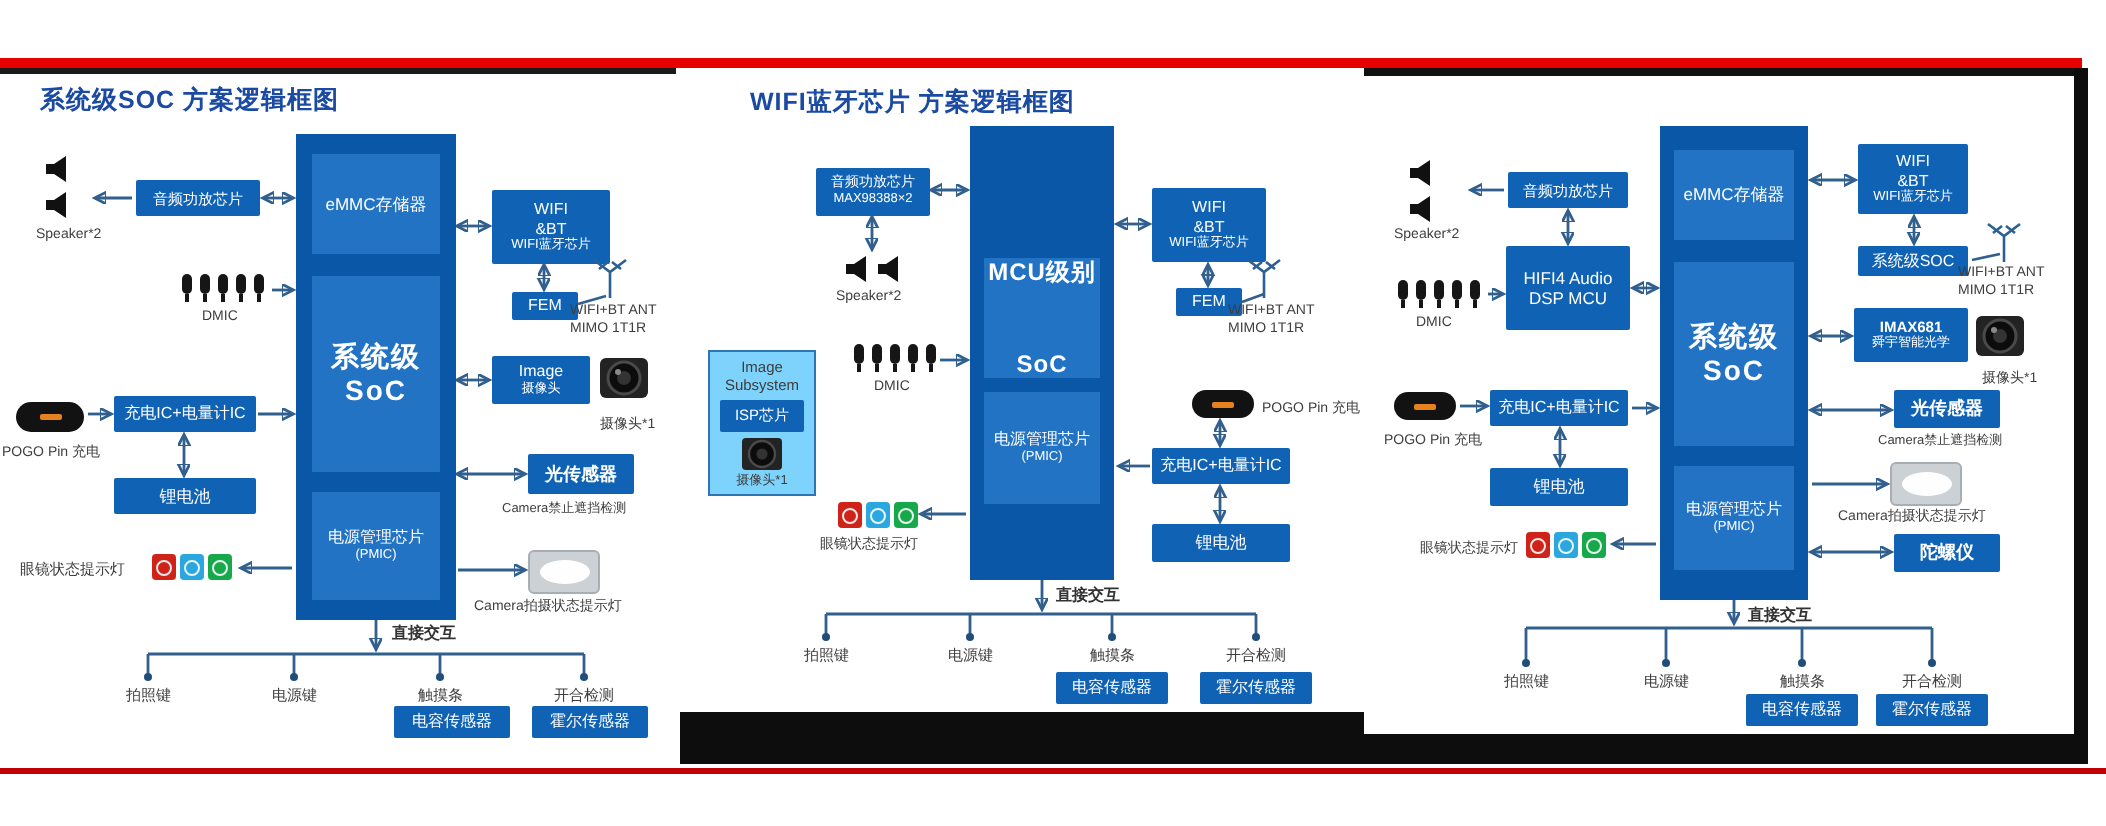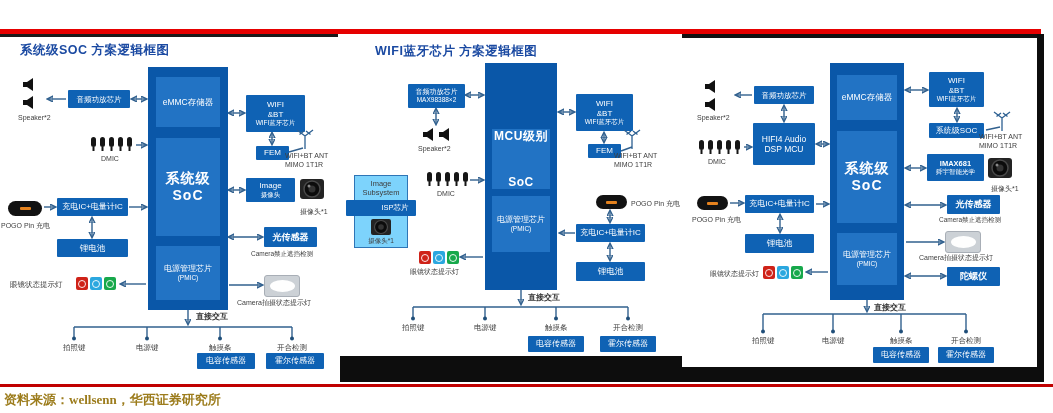--- a/index.html
+++ b/index.html
@@ -45,21 +45,20 @@
 
   <div class="rule" style="left:0;top:29px;width:1041px;height:5px;background:#e60000;"></div>
   <div class="rule" style="left:0;top:34px;width:338px;height:3px;background:#1a1a1a;"></div>
   <div class="rule" style="left:682px;top:34px;width:358px;height:4px;background:#111;"></div>
 
   <div class="dark" style="left:340px;top:356px;width:342px;height:26px;"></div>
   <div class="dark" style="left:682px;top:367px;width:355px;height:15px;"></div>
   <div class="dark" style="left:1037px;top:34px;width:7px;height:348px;"></div>
 
   <div class="rule" style="left:0;top:384px;width:1053px;height:3px;background:#c00000;"></div>
-  <div class="source">资料来源：wellsenn，华西证券研究所</div>
 
   <svg class="wires" width="1053" height="413">
     <defs>
       <marker id="m" markerWidth="7" markerHeight="7" refX="5.2" refY="3" orient="auto-start-reverse" markerUnits="userSpaceOnUse">
         <path d="M0,0L6,3L0,6Z" fill="#31608e" stroke="none"></path>
       </marker>
     </defs>
 
     <line x1="66" y1="99" x2="48" y2="99" marker-end="url(#m)"></line>
     <line x1="132" y1="99" x2="146" y2="99" marker-start="url(#m)" marker-end="url(#m)"></line>
@@ -276,21 +275,21 @@
         <rect x="29.5" y="11" width="2" height="4"></rect>
     <rect x="37" y="1" width="5" height="10" rx="2.5"></rect>
         <rect x="38.5" y="11" width="2" height="4"></rect>
       </g>
   </svg>
   <div class="lbl" style="left:437px;top:190px;">DMIC</div>
 
   <div class="b whitebox" style="left:354px;top:175px;width:54px;height:73px;">
     <div class="f75">Image</div>
     <div class="f75">Subsystem</div>
-    <div class="blue f75" style="position:relative;width:42px;height:16px;margin-top:2px;padding-left:28px;">
+    <div class="blue f75" style="position:relative;width:42px;height:16px;margin-top:2px;">
       <div>ISP芯片</div>
     </div>
     <svg width="22" height="20" style="margin-top:1px;">
       <rect x="1" y="2" width="20" height="16" rx="2" fill="#232323"></rect>
       <circle cx="11" cy="10" r="6.5" fill="#0c0c0c" stroke="#4a4a4a" stroke-width="1.2"></circle>
       <circle cx="11" cy="10" r="2.8" fill="#333"></circle>
     </svg>
     <div class="f65" style="color:#3e3e3e;">摄像头*1</div>
   </div>
 

